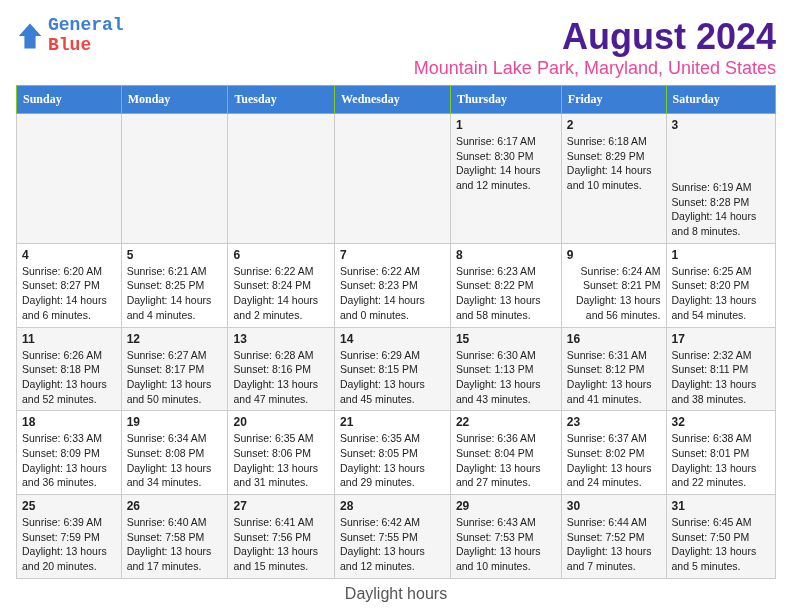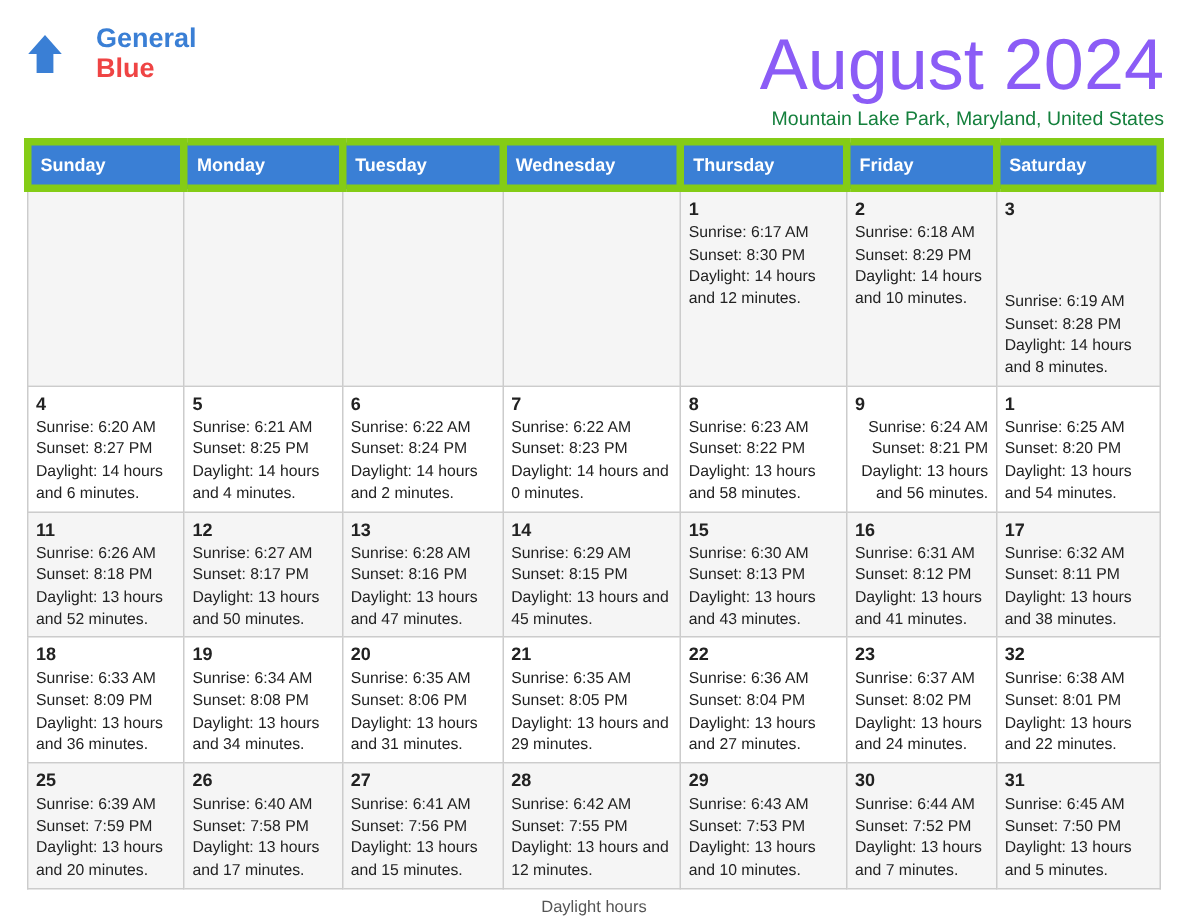--- a/index.html
+++ b/index.html
@@ -12,60 +12,62 @@
     }
     .header-area {
       display: flex;
       justify-content: space-between;
       align-items: flex-start;
       margin-bottom: 6px;
     }
     .logo {
       display: flex;
       align-items: center;
-      gap: 20px;
+      gap: 4px;
+      font-family: Liberation Mono, monospace;
     }
     .logo-text {
       font-size: 18px;
       font-weight: bold;
       color: #1a1a1a;
       line-height: 1.1;
     }
     .logo-text span {
       color: #3a7fd5;
     }
     .logo-icon {
       width: 28px;
       height: 28px;
     }
     .title-area {
       text-align: right;
     }
     .main-title {
-      font-size: 48px;
-      font-weight: normal;
-      color: #8b5cf6;
+      font-size: 36px;
+      font-weight: bold;
+      color: #4c1d95;
     }
     .subtitle {
-      font-size: 13px;
-      color: #15803d;
+      font-size: 18px;
+      color: #ec4899;
     }
     table {
       width: 100%;
       border-collapse: collapse;
       font-size: 11px;
     }
     thead tr th {
       background-color: #3a7fd5;
       color: #fff;
       text-align: left;
       padding: 6px 6px;
       font-size: 12px;
       font-weight: bold;
-      border: 5px solid #84cc16;
+      border: 1px solid #84cc16;
+      font-family: Liberation Serif, serif;
     }
     tbody tr td {
       border: 1px solid #ccc;
       vertical-align: top;
       padding: 4px 5px;
       font-size: 10.5px;
       color: #222;
       height: 80px;
     }
     tbody tr:nth-child(odd) td {
@@ -76,21 +78,21 @@
     }
     .day-number {
       font-weight: bold;
       font-size: 12px;
       margin-bottom: 2px;
     }
     .cell-content {
       line-height: 1.4;
     }
     .footer-note {
-      font-size: 11px;
+      font-size: 16px;
       color: #555;
       margin-top: 6px;
       text-align: center;
     }
   </style>
 </head>
 <body>
 
 <div class="header-area">
   <div class="logo">
@@ -210,32 +212,32 @@
         </td>
         <td>
           <div class="day-number">14</div>
           <div class="cell-content" style="white-space: pre-line;">Sunrise: 6:29 AM
 Sunset: 8:15 PM
 Daylight: 13 hours and 45 minutes.</div>
         </td>
         <td>
           <div class="day-number">15</div>
           <div class="cell-content" style="white-space: pre-line;">Sunrise: 6:30 AM
-Sunset: 8:13 PM
+Sunset: 1:13 PM
 Daylight: 13 hours and 43 minutes.</div>
         </td>
         <td>
           <div class="day-number">16</div>
           <div class="cell-content" style="white-space: pre-line;">Sunrise: 6:31 AM
 Sunset: 8:12 PM
 Daylight: 13 hours and 41 minutes.</div>
         </td>
         <td>
           <div class="day-number">17</div>
-          <div class="cell-content" style="white-space: pre-line;">Sunrise: 6:32 AM
+          <div class="cell-content" style="white-space: pre-line;">Sunrise: 2:32 AM
 Sunset: 8:11 PM
 Daylight: 13 hours and 38 minutes.</div>
         </td>
       </tr>
       <tr>
         <td>
           <div class="day-number">18</div>
           <div class="cell-content" style="white-space: pre-line;">Sunrise: 6:33 AM
 Sunset: 8:09 PM
 Daylight: 13 hours and 36 minutes.</div>

